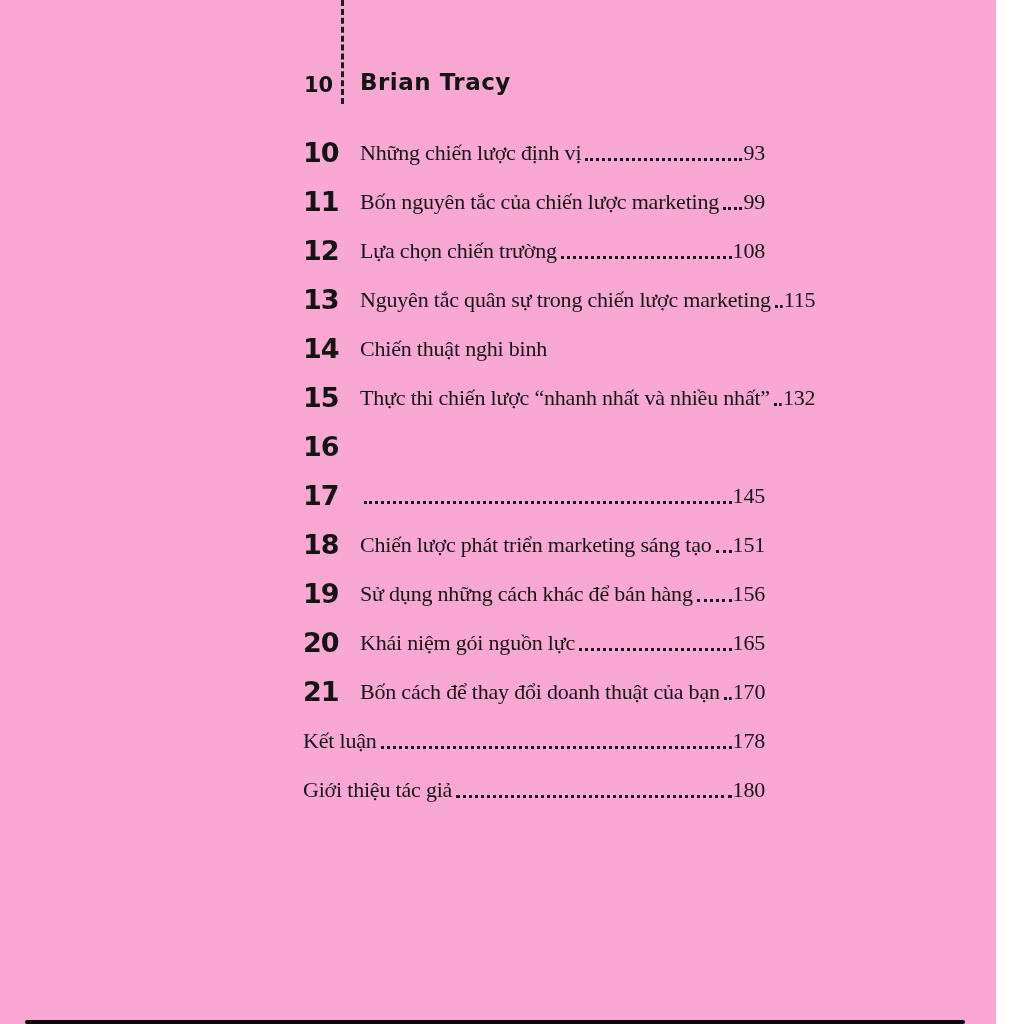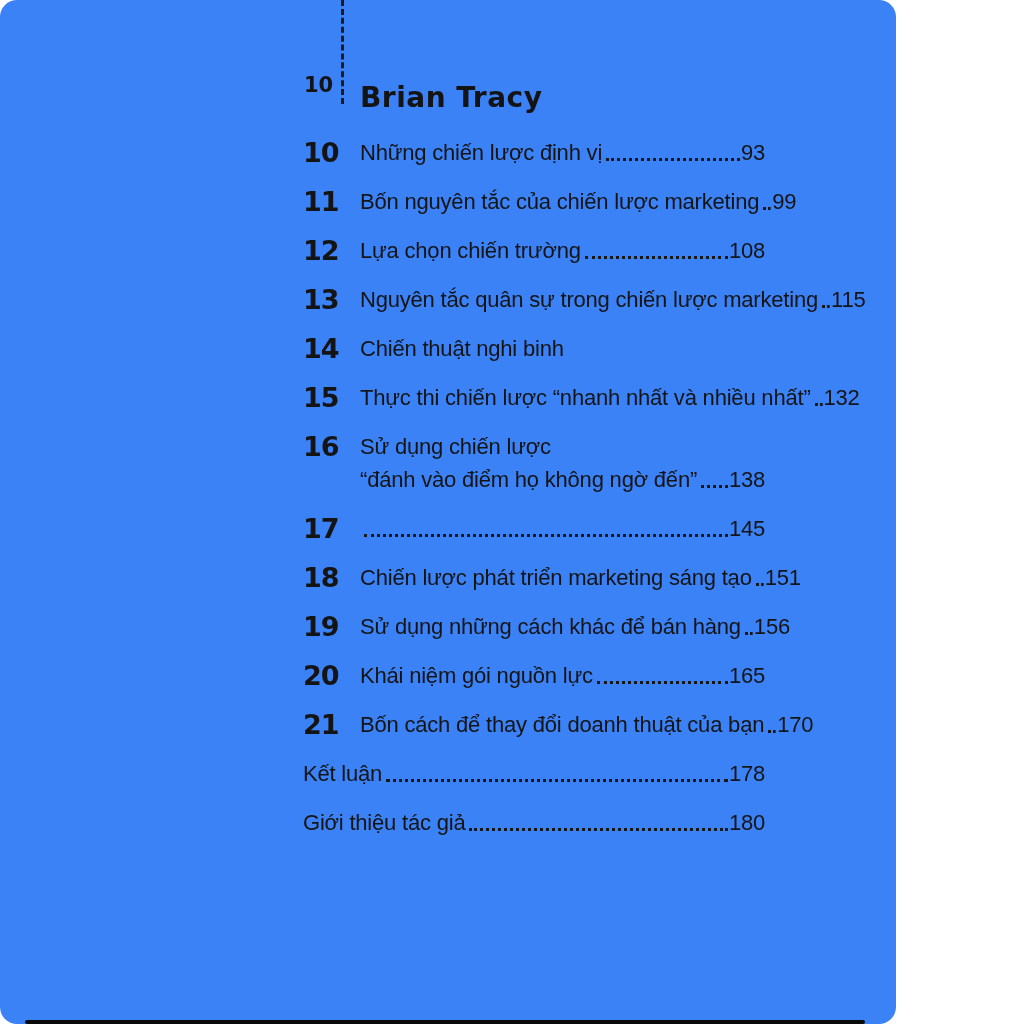--- a/index.html
+++ b/index.html
@@ -4,65 +4,64 @@
 <style>
   html, body { margin: 0; padding: 0; }
   body {
     width: 1024px; height: 1024px;
     background: #ffffff;
     font-family: "Liberation Sans", sans-serif;
     color: #141414;
   }
   .page {
     position: relative;
-    width: 896px; height: 1024px;
-    background: #3b82f6;
+    width: 996px; height: 1024px;
+    background: #f9a8d4;
     overflow: hidden;
-    border-radius: 17px;
   }
   
   .dash-line {
     position: absolute;
     left: 341px; top: 0;
     height: 104px; width: 0;
     border-left: 3px dashed #1c1c1c;
   }
   .hdr-num {
     position: absolute;
     left: 304px; top: 72px;
     font-family: "DejaVu Sans", sans-serif;
     font-weight: bold;
     font-size: 21px;
     line-height: 26px;
   }
   .hdr-title {
     position: absolute;
-    left: 360px; top: 84px;
+    left: 360px; top: 68px;
     font-family: "DejaVu Sans", sans-serif;
     font-weight: bold;
-    font-size: 28px;
+    font-size: 23px;
     line-height: 28px;
     letter-spacing: 0.5px;
   }
   .toc {
     position: absolute;
     left: 303px; top: 136px;
     width: 462px;
   }
   .entry { display: flex; margin-bottom: 16px; }
   .num {
     flex: 0 0 57px;
     width: 57px;
     font-family: "DejaVu Sans", sans-serif;
     font-weight: bold;
     font-size: 27px;
     line-height: 33px;
     letter-spacing: -1px;
   }
-  .body { flex: 1 1 auto; min-width: 0; }
+  .body { flex: 1 1 auto; min-width: 0; font-family: Liberation Serif, serif; }
   .line {
     display: flex;
     align-items: flex-end;
     line-height: 33px;
     font-size: 22px;
     letter-spacing: -0.2px;
   }
   .title { white-space: nowrap; }
   .leader {
     flex: 1 1 auto;
@@ -153,30 +152,20 @@
         <div class="line">
           <span class="title">Thực thi chiến lược “nhanh nhất và nhiều nhất”</span>
           <span class="leader"></span>
           <span class="pageno">132</span>
         </div>
       </div>
     </div>
 
     <div class="entry">
       <div class="num">16</div>
-      <div class="body">
-        <div class="line">
-          <span class="title">Sử dụng chiến lược</span>
-        </div>
-        <div class="line">
-          <span class="title">“đánh vào điểm họ không ngờ đến”</span>
-          <span class="leader"></span>
-          <span class="pageno">138</span>
-        </div>
-      </div>
     </div>
 
     <div class="entry">
       <div class="num">17</div>
       <div class="body">
         <div class="line">
           <span class="leader"></span>
           <span class="pageno">145</span>
         </div>
       </div>

